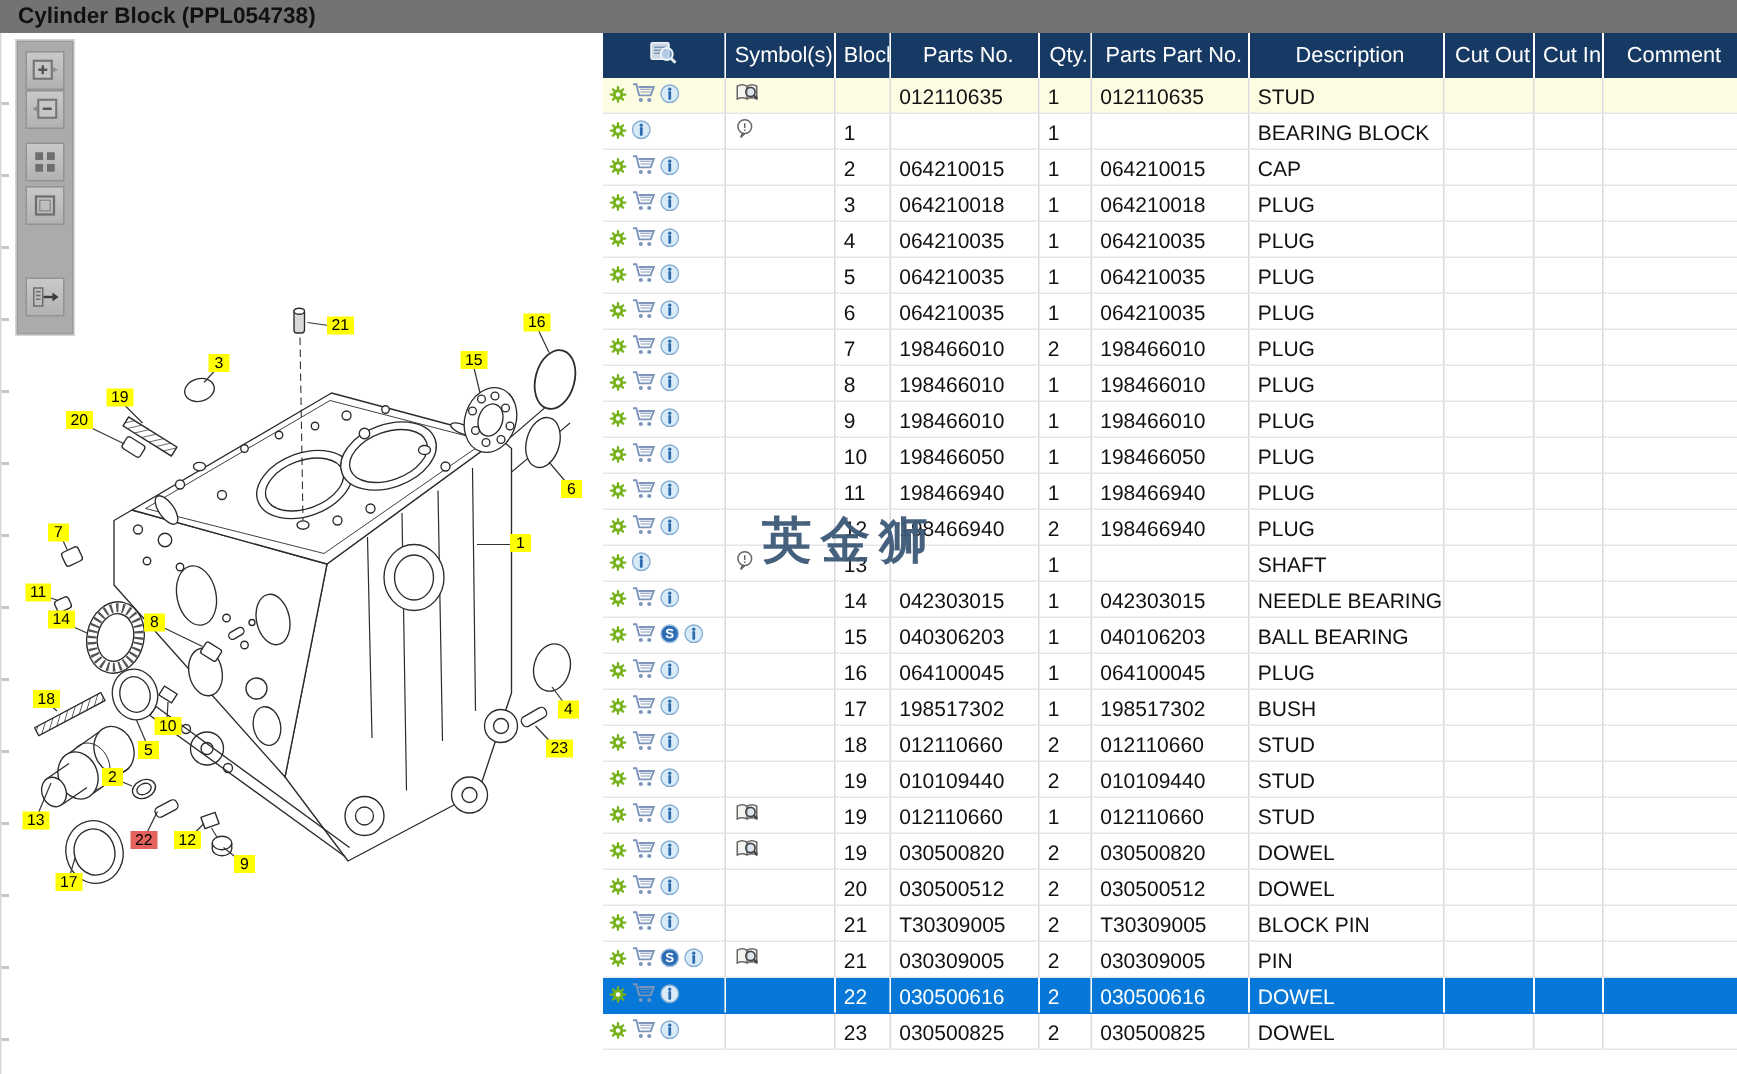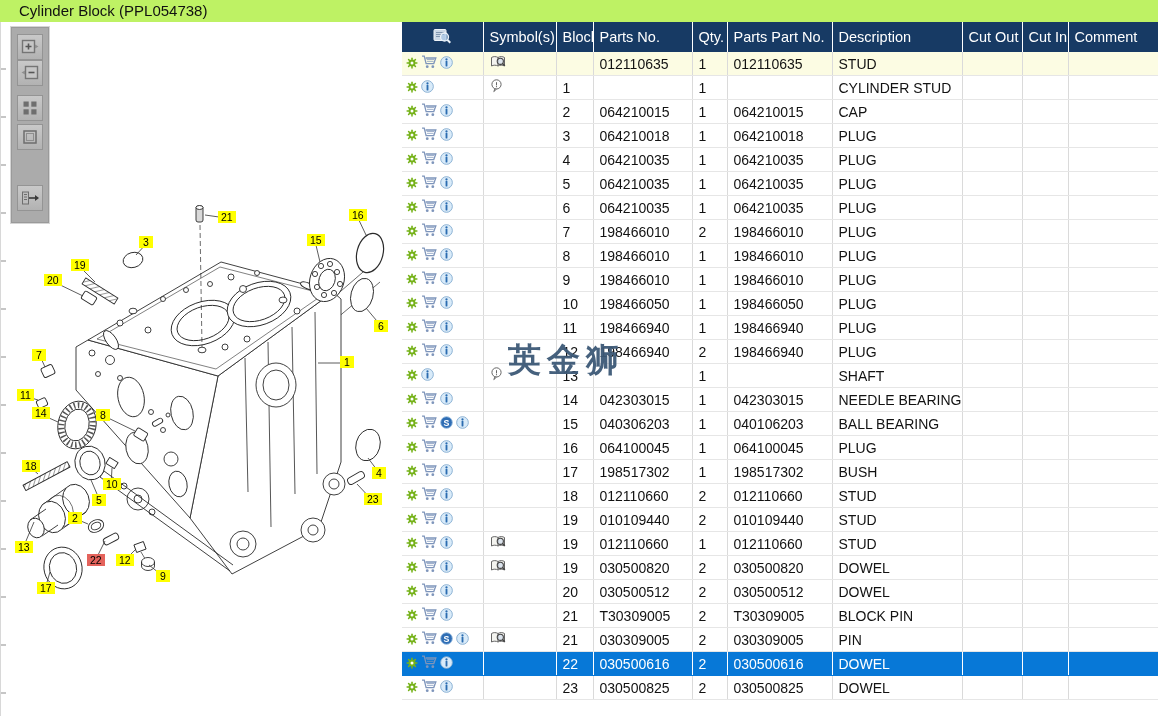--- a/index.html
+++ b/index.html
@@ -4,22 +4,22 @@
 <style>
   html,body{margin:0;padding:0;}
   body{
     width:1158px;height:716px;position:relative;overflow:hidden;
     background:#fff;font-family:"Liberation Sans",sans-serif;
     -webkit-font-smoothing:antialiased;
   }
   
   .titlebar{
     position:absolute;left:0;top:0;width:100%;height:22px;
-    font-size:15px;font-weight:normal;color:#111;
-    padding-left:19px;box-sizing:border-box;line-height:21px;background:#bef264;
+    font-size:15px;font-weight:bold;color:#111;
+    padding-left:12px;box-sizing:border-box;line-height:21px;background:#737373;
   }
   
   .diagram{position:absolute;left:0;top:22px;width:402px;height:694px;background:#fff;}
   .diagram svg.art{position:absolute;left:0;top:0;}
   .edge{
     position:absolute;left:0;top:0;width:5px;height:100%;
     background:repeating-linear-gradient(to bottom, transparent 0 46px, #C6C6C6 46px 48px);
     border-left:1px solid #D8D8D8;
   }
   .tools{
@@ -42,21 +42,21 @@
     position:absolute;left:508px;top:338px;z-index:10;pointer-events:none;
     font-size:33px;font-weight:bold;letter-spacing:6px;color:#3D5977;opacity:.95;
   }
   
   table.parts{
     position:absolute;left:402px;top:22px;width:756px;
     border-collapse:collapse;table-layout:fixed;font-size:14px;color:#121212;
   }
   table.parts th{
     background:var(--header-bg,#173A64);color:#fff;font-weight:normal;font-size:14.5px;
-    text-align:left;height:30px;padding:0 0 0 6px;white-space:nowrap;overflow:hidden;
+    text-align:center;height:30px;padding:0 0 0 6px;white-space:nowrap;overflow:hidden;
     border-right:1px solid rgba(255,255,255,.4);
   }
   table.parts th:first-child{text-align:center;padding:0;}
   table.parts td{
     height:23px;padding:0 0 0 6px;white-space:nowrap;overflow:hidden;
     border-right:1px solid #DADADA;border-bottom:1px solid #E6E6E6;background:#fff;
   }
   table.parts td.actions{padding-left:4px;}
   table.parts td.actions .ic{display:inline-block;vertical-align:middle;margin-right:3px;cursor:pointer;}
   table.parts td.symbol .ic{display:inline-block;vertical-align:middle;cursor:pointer;}
@@ -421,21 +421,21 @@
         <td class="symbol"><span class="ic"><svg width="13" height="14" viewBox="0 0 13 14">
               <circle cx="6.5" cy="5.4" r="4.6" fill="#fff" stroke="#666"></circle>
               <line x1="6.5" y1="3.2" x2="6.5" y2="6.4" stroke="#666"></line>
               <circle cx="6.5" cy="7.7" r=".6" fill="#666"></circle>
               <path d="M5,9.7 L3.8,12.6 L6.6,10" fill="none" stroke="#666"></path>
             </svg></span></td>
         <td class="item">1</td>
         <td class="parts"></td>
         <td class="qty">1</td>
         <td class="latest"></td>
-        <td class="desc">CYLINDER STUD</td>
+        <td class="desc">BEARING BLOCK</td>
         <td class="cutout"></td>
         <td class="cutin"></td>
         <td class="comment"></td>
       </tr>
       <tr>
         <td class="actions"><span class="ic"><svg width="12" height="12" viewBox="0 0 16 16">
               <g fill="#76B21A">
                 <circle cx="8" cy="8" r="4.6"></circle>
                 <rect x="7" y="0.5" width="2" height="4" rx="1"></rect>
                 <rect x="7" y="0.5" width="2" height="4" rx="1" transform="rotate(45 8 8)"></rect>

